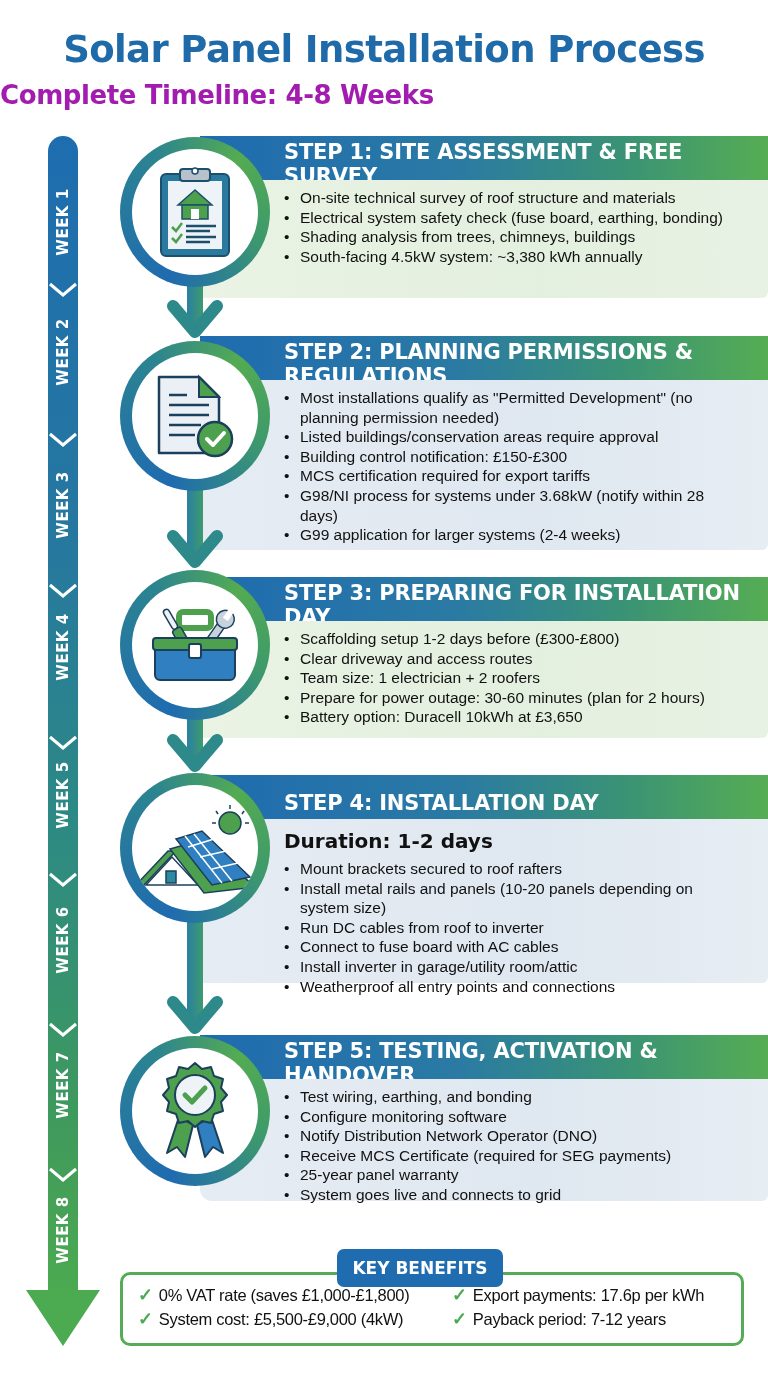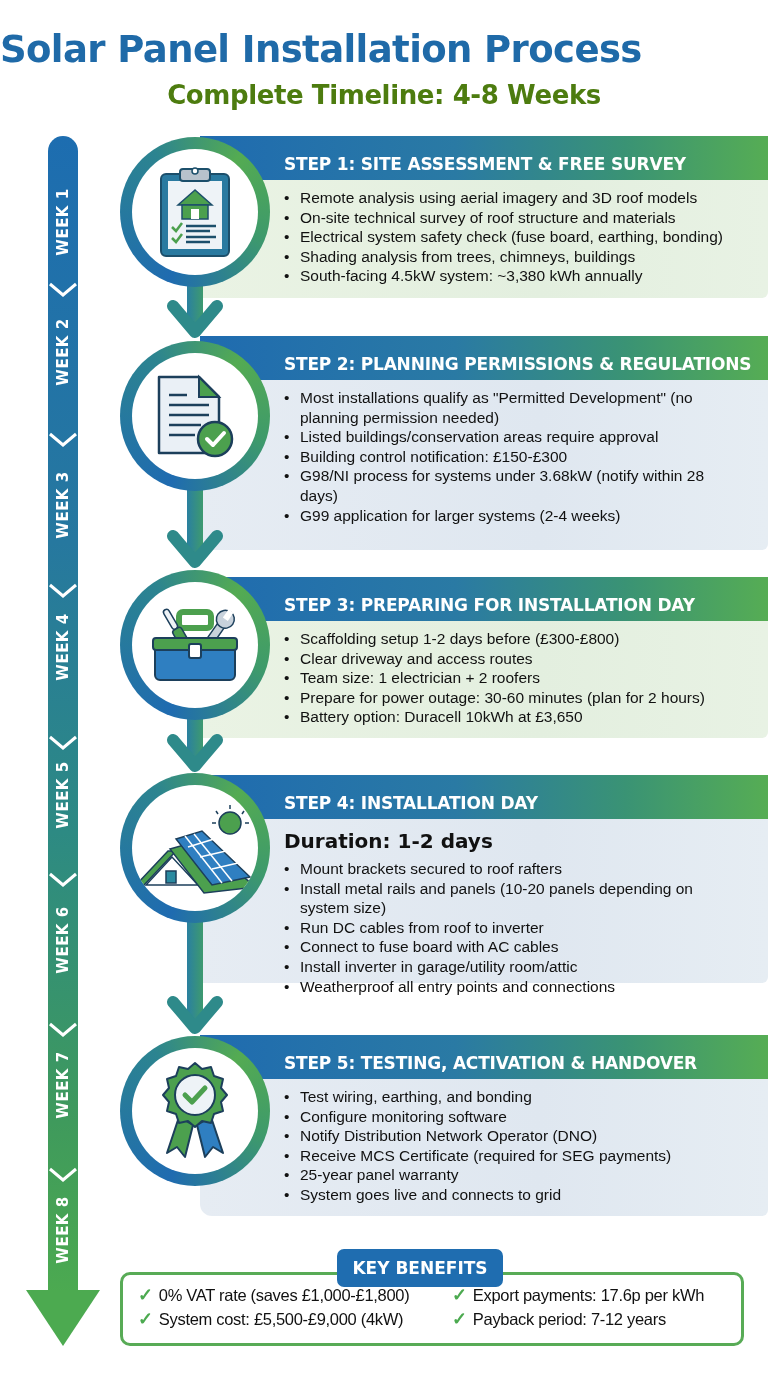--- a/index.html
+++ b/index.html
@@ -1,43 +1,43 @@
 <!DOCTYPE html>
 <html><head>
 <meta charset="utf-8">
 <style>
   * { box-sizing: border-box; margin: 0; padding: 0; }
   html, body { width: 768px; height: 1376px; background: #ffffff; overflow: hidden; }
   body { position: relative; font-family: "Liberation Sans", sans-serif; color: #111; }
 
-  .title { position: absolute; left: 0; right: 0; top: 28px; 
+  .title { position: absolute; left: 0; right: 0; top: 28px; text-align: center;
     font-family: "DejaVu Sans", sans-serif; font-weight: bold; font-size: 37px;
     color: #1f6aa8; letter-spacing: -0.6px; }
-  .subtitle { position: absolute; left: 0; right: 0; top: 80px; text-align: center;
+  .subtitle { position: absolute; left: 0; right: 0; top: 80px; 
     font-family: "DejaVu Sans", sans-serif; font-weight: bold; font-size: 26px;
-    color: #4d7c0f; letter-spacing: -0.4px; }
+    color: #a21caf; letter-spacing: -0.4px; }
 
   
   .timeline { position: absolute; left: 48px; top: 136px; width: 30px; height: 1160px;
     border-radius: 15px 15px 0 0;
     background: linear-gradient(to bottom, #1d6db0 0%, #26789f 35%, #2d8a83 60%, #3f9a5c 85%, #4caa50 100%); }
   .timeline-arrow { position: absolute; left: 26px; top: 1290px; width: 0; height: 0;
     border-left: 37px solid transparent; border-right: 37px solid transparent;
     border-top: 56px solid #4caa50; }
   .chev { position: absolute; left: 48px; width: 30px; height: 16px; }
   .chev svg { display: block; }
   .week-label { position: absolute; left: 48px; width: 30px; height: 100px;
     display: flex; align-items: center; justify-content: center; }
   .week-label span { display: block; transform: rotate(-90deg); white-space: nowrap;
     color: #fff; font-family: "DejaVu Sans", sans-serif; font-weight: bold; font-size: 15px; letter-spacing: 0.5px; }
 
   
   .step-header { position: absolute; left: 200px; right: 0; height: 56px;
     background: linear-gradient(to right, #1f6bb0 0%, #2a7aa4 45%, #3a9374 75%, #56ad54 100%);
-    color: #fff; font-family: "DejaVu Sans", sans-serif; font-weight: bold; font-size: 17px;
+    color: #fff; font-family: "DejaVu Sans", sans-serif; font-weight: bold; font-size: 21px;
     padding-left: 84px; display: flex; align-items: center; letter-spacing: -0.2px; }
   .step-body { position: absolute; left: 200px; right: 0; padding-left: 84px; padding-top: 8px;
     border-radius: 0 0 6px 0; }
   .step-body.green { background: linear-gradient(to right, #eaf3e4, #e3efdf 60%, #e8f2e4); }
   .step-body.blue { background: linear-gradient(to right, #e6ecf3, #dfe7f0 60%, #e6edf3); }
   .step-body ul { list-style: none; }
   .step-body li { position: relative; padding-left: 16px; font-size: 15.5px; line-height: 19.6px; color: #111; }
   .step-body li::before { content: "\2022"; position: absolute; left: 0; top: 0; }
   .duration { font-family: "DejaVu Sans", sans-serif; font-weight: bold; font-size: 20px; margin: 6px 0 6px; color: #111; }
 
@@ -126,21 +126,20 @@
       <svg width="30" height="16">
         <polyline points="2,2 15,13 28,2" fill="none" stroke="#fff" stroke-width="3"></polyline>
       </svg>
     </div>
 </div>
 
 <div>
   <div class="step-header" style="top:136px">STEP 1: SITE ASSESSMENT &amp; FREE SURVEY</div>
   <div class="step-body green" style="top:180px;height:118px">
     <ul>
-      <li>Remote analysis using aerial imagery and 3D roof models</li>
       <li>On-site technical survey of roof structure and materials</li>
       <li>Electrical system safety check (fuse board, earthing, bonding)</li>
       <li>Shading analysis from trees, chimneys, buildings</li>
       <li>South-facing 4.5kW system: ~3,380 kWh annually</li>
     </ul>
   </div>
   <div class="connector" style="top:280px">
     <div class="connector-stem" style="height:46px"></div>
     <svg style="position:absolute;left:-20px;top:18px" width="56" height="44">
         <polyline points="6,8 28,34 50,8" fill="none" stroke="#2e8a8a" stroke-width="12" stroke-linecap="round" stroke-linejoin="round"></polyline>
@@ -167,20 +166,21 @@
   </div>
 </div>
 
 <div>
   <div class="step-header" style="top:336px">STEP 2: PLANNING PERMISSIONS &amp; REGULATIONS</div>
   <div class="step-body blue" style="top:380px;height:170px">
     <ul>
       <li style="padding-right:40px">Most installations qualify as "Permitted Development" (no planning permission needed)</li>
       <li>Listed buildings/conservation areas require approval</li>
       <li>Building control notification: £150-£300</li>
+      <li>MCS certification required for export tariffs</li>
       <li style="padding-right:44px">G98/NI process for systems under 3.68kW (notify within 28 days)</li>
       <li>G99 application for larger systems (2-4 weeks)</li>
     </ul>
   </div>
   <div class="connector" style="top:480px">
     <div class="connector-stem" style="height:78px"></div>
     <svg style="position:absolute;left:-20px;top:48px" width="56" height="44">
         <polyline points="6,8 28,34 50,8" fill="none" stroke="#2e8a8a" stroke-width="12" stroke-linecap="round" stroke-linejoin="round"></polyline>
       </svg>
   </div>
@@ -282,21 +282,21 @@
             <line x1="53" y1="51" x2="90" y2="98"></line>
             <line x1="62" y1="49" x2="100" y2="96"></line>
           </g>
       </svg>
     </div>
   </div>
 </div>
 
 <div>
   <div class="step-header" style="top:1035px">STEP 5: TESTING, ACTIVATION &amp; HANDOVER</div>
-  <div class="step-body blue" style="top:1079px;height:137px;border-radius:0 0 6px 12px">
+  <div class="step-body blue" style="top:1079px;height:122px;border-radius:0 0 6px 12px">
     <ul>
       <li>Test wiring, earthing, and bonding</li>
       <li>Configure monitoring software</li>
       <li>Notify Distribution Network Operator (DNO)</li>
       <li>Receive MCS Certificate (required for SEG payments)</li>
       <li>25-year panel warranty</li>
       <li>System goes live and connects to grid</li>
     </ul>
   </div>
   <div class="circle" style="top:1036px">

